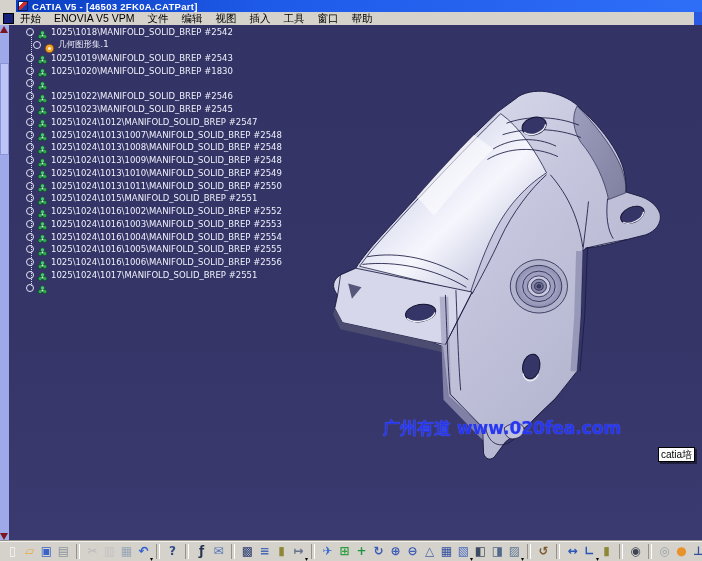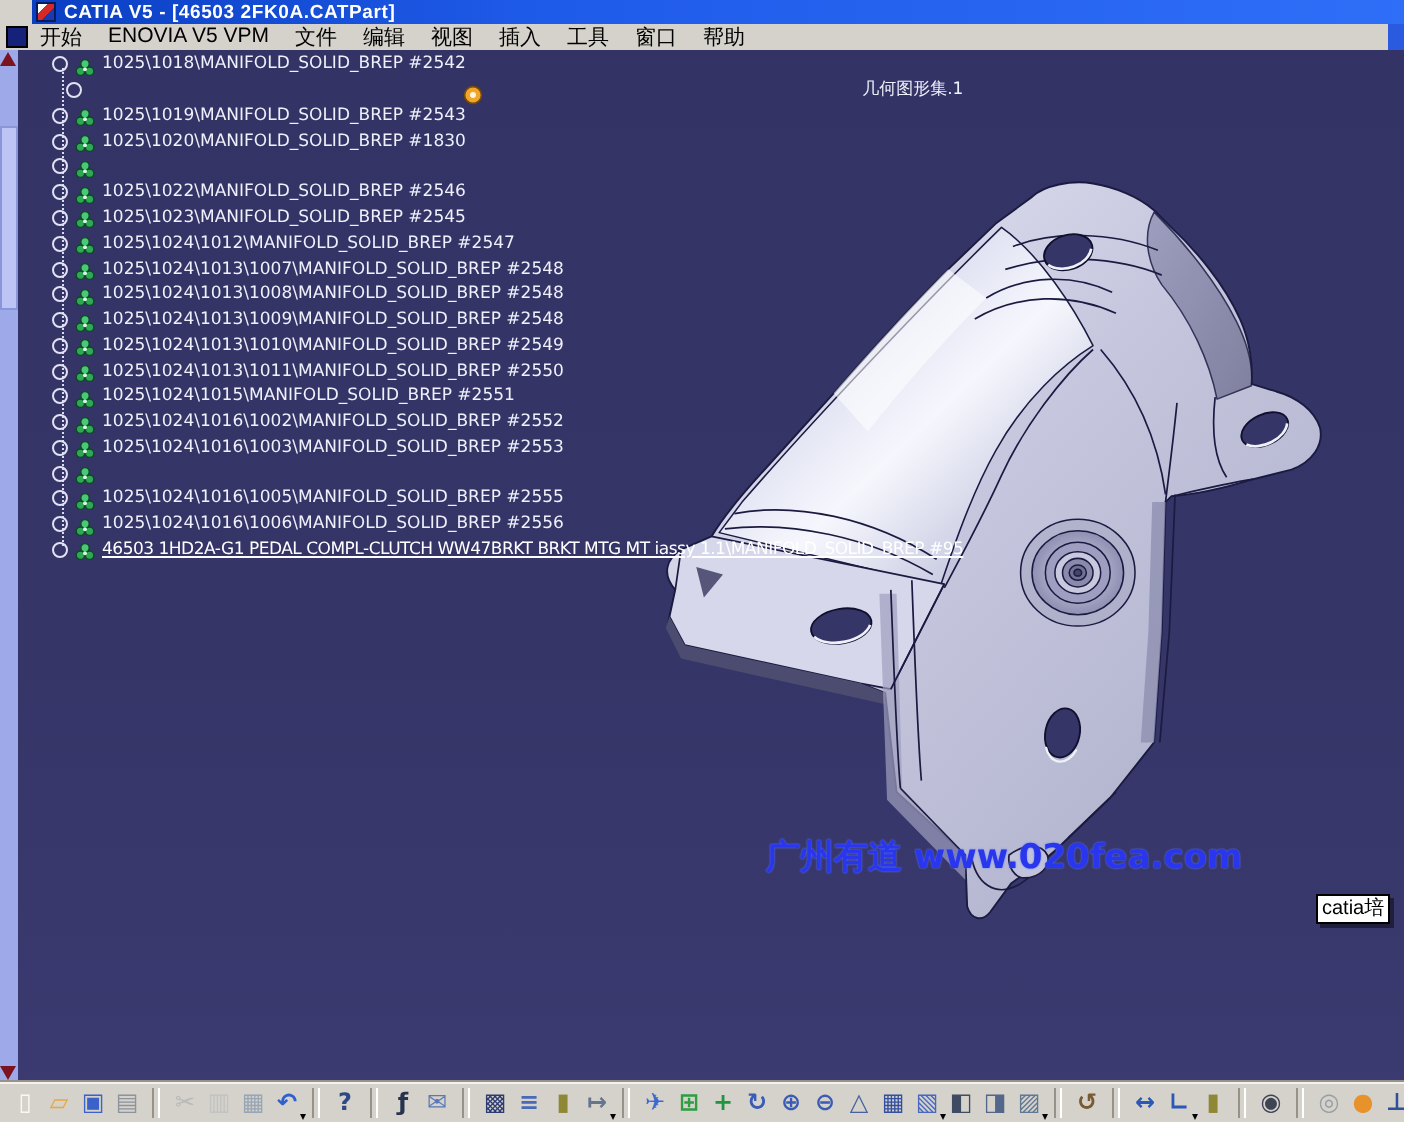--- a/index.html
+++ b/index.html
@@ -215,21 +215,21 @@
         <div class="trow">
           <span class="tnode"></span>
           <span class="ticon"><svg width="11" height="11">
               <circle cx="3.2" cy="6.6" r="2.1" fill="#2fa855" stroke="#0c4a22" stroke-width=".7"></circle>
               <circle cx="7.8" cy="6.6" r="2.1" fill="#2fa855" stroke="#0c4a22" stroke-width=".7"></circle>
               <circle cx="5.5" cy="2.9" r="2.1" fill="#49c878" stroke="#0c4a22" stroke-width=".7"></circle>
               <circle cx="5.5" cy="5.6" r="1" fill="#d9f6e2"></circle>
             </svg></span>
           <span class="tlabel">1025\1018\MANIFOLD_SOLID_BREP #2542</span>
         </div>
-        <div class="trow" style="padding-left: 23px; justify-content: space-between;">
+        <div class="trow" style="padding-left: 23px;">
           <span class="tnode"></span>
           <span class="ticon"><svg width="11" height="11">
               <circle cx="5.5" cy="5.5" r="4.2" fill="#f0a62a" stroke="#7c4a00" stroke-width=".8"></circle>
               <circle cx="5.5" cy="5.5" r="1.5" fill="#fff4dd"></circle>
             </svg></span>
           <span class="tlabel">几何图形集.1</span>
         </div>
         <div class="trow">
           <span class="tnode"></span>
           <span class="ticon"><svg width="11" height="11">
@@ -370,20 +370,21 @@
           <span class="tlabel">1025\1024\1016\1003\MANIFOLD_SOLID_BREP #2553</span>
         </div>
         <div class="trow">
           <span class="tnode"></span>
           <span class="ticon"><svg width="11" height="11">
               <circle cx="3.2" cy="6.6" r="2.1" fill="#2fa855" stroke="#0c4a22" stroke-width=".7"></circle>
               <circle cx="7.8" cy="6.6" r="2.1" fill="#2fa855" stroke="#0c4a22" stroke-width=".7"></circle>
               <circle cx="5.5" cy="2.9" r="2.1" fill="#49c878" stroke="#0c4a22" stroke-width=".7"></circle>
               <circle cx="5.5" cy="5.6" r="1" fill="#d9f6e2"></circle>
             </svg></span>
+          <span class="tlabel">1025\1024\1016\1004\MANIFOLD_SOLID_BREP #2554</span>
         </div>
         <div class="trow">
           <span class="tnode"></span>
           <span class="ticon"><svg width="11" height="11">
               <circle cx="3.2" cy="6.6" r="2.1" fill="#2fa855" stroke="#0c4a22" stroke-width=".7"></circle>
               <circle cx="7.8" cy="6.6" r="2.1" fill="#2fa855" stroke="#0c4a22" stroke-width=".7"></circle>
               <circle cx="5.5" cy="2.9" r="2.1" fill="#49c878" stroke="#0c4a22" stroke-width=".7"></circle>
               <circle cx="5.5" cy="5.6" r="1" fill="#d9f6e2"></circle>
             </svg></span>
           <span class="tlabel">1025\1024\1016\1005\MANIFOLD_SOLID_BREP #2555</span>
@@ -391,29 +392,38 @@
         <div class="trow">
           <span class="tnode"></span>
           <span class="ticon"><svg width="11" height="11">
               <circle cx="3.2" cy="6.6" r="2.1" fill="#2fa855" stroke="#0c4a22" stroke-width=".7"></circle>
               <circle cx="7.8" cy="6.6" r="2.1" fill="#2fa855" stroke="#0c4a22" stroke-width=".7"></circle>
               <circle cx="5.5" cy="2.9" r="2.1" fill="#49c878" stroke="#0c4a22" stroke-width=".7"></circle>
               <circle cx="5.5" cy="5.6" r="1" fill="#d9f6e2"></circle>
             </svg></span>
           <span class="tlabel">1025\1024\1016\1006\MANIFOLD_SOLID_BREP #2556</span>
         </div>
+        <div class="trow">
+          <span class="tnode"></span>
+          <span class="ticon"><svg width="11" height="11">
+              <circle cx="3.2" cy="6.6" r="2.1" fill="#2fa855" stroke="#0c4a22" stroke-width=".7"></circle>
+              <circle cx="7.8" cy="6.6" r="2.1" fill="#2fa855" stroke="#0c4a22" stroke-width=".7"></circle>
+              <circle cx="5.5" cy="2.9" r="2.1" fill="#49c878" stroke="#0c4a22" stroke-width=".7"></circle>
+              <circle cx="5.5" cy="5.6" r="1" fill="#d9f6e2"></circle>
+            </svg></span>
+          <span class="tlabel">1025\1024\1017\MANIFOLD_SOLID_BREP #2551</span>
+        </div>
         <div class="trow sel">
           <span class="tnode"></span>
           <span class="ticon"><svg width="11" height="11">
               <circle cx="3.2" cy="6.6" r="2.1" fill="#2fa855" stroke="#0c4a22" stroke-width=".7"></circle>
               <circle cx="7.8" cy="6.6" r="2.1" fill="#2fa855" stroke="#0c4a22" stroke-width=".7"></circle>
               <circle cx="5.5" cy="2.9" r="2.1" fill="#49c878" stroke="#0c4a22" stroke-width=".7"></circle>
               <circle cx="5.5" cy="5.6" r="1" fill="#d9f6e2"></circle>
             </svg></span>
-          <span class="tlabel">46503 1HD2A-G1 PEDAL COMPL-CLUTCH WW47BRKT BRKT MTG MT iassy 1.1\MANIFOLD_SOLID_BREP #95</span>
         </div>
       </div>
 
     <div class="watermark">广州有道 www.020fea.com</div>
     <div class="tooltip">catia培</div>
 
   </div>
 
   <div class="toolbar" id="toolbar">
       <span class="tbi" style="color: rgb(248, 248, 248);">▯</span>

